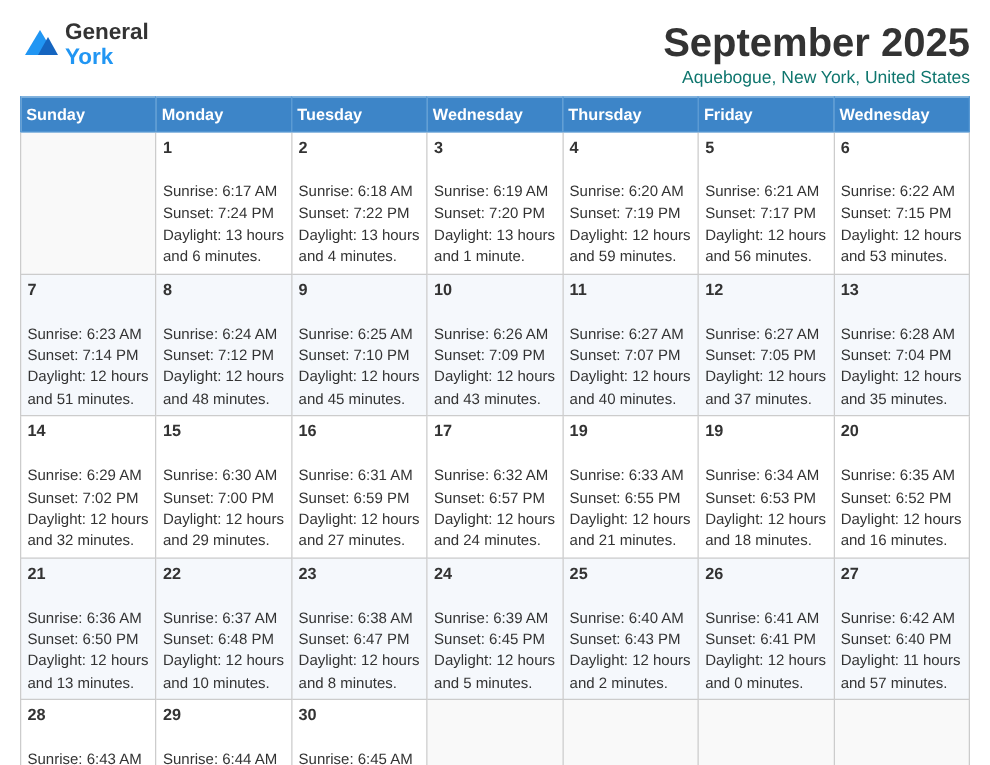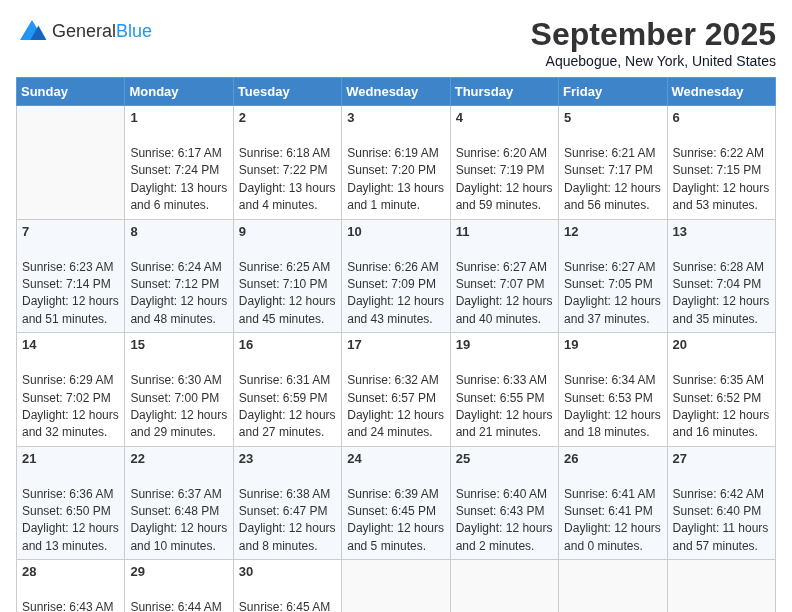--- a/index.html
+++ b/index.html
@@ -16,42 +16,43 @@
       align-items: flex-start;
       margin-bottom: 8px;
     }
     .logo {
       display: flex;
       align-items: center;
       gap: 4px;
     }
     .logo-text {
       display: flex;
+      flex-direction: column;
       font-size: 18px;
-      font-weight: normal;
+      font-weight: bold;
       line-height: 1.1;
     }
     .logo-general { color: #333; }
     .logo-blue { color: #2196f3; }
     .logo-icon {
       width: 32px;
       height: 32px;
     }
     .title-area {
       text-align: right;
     }
     .month-title {
       font-size: 32px;
       color: #333;
       font-weight: bold;
       text-align: right;
     }
     .subtitle {
       font-size: 14px;
-      color: #0f172a;
+      color: #0f766e;
     }
     .calendar {
       width: 100%;
       border-collapse: collapse;
       border: 1px solid #ccc;
     }
     .calendar th {
       background-color: #3d85c8;
       color: #fff;
       font-size: 13px;
@@ -93,21 +94,21 @@
 <body>
 
 <div class="header-area">
   <div class="logo">
     <svg class="logo-icon" viewBox="0 0 40 40">
       <polygon points="20,5 35,30 5,30" fill="#2196f3"></polygon>
       <polygon points="28,12 38,30 18,30" fill="#1565c0"></polygon>
     </svg>
     <div class="logo-text">
       <span class="logo-general">General</span>
-      <span class="logo-blue">Blue</span>
+      <span class="logo-blue">York</span>
     </div>
   </div>
   <div class="title-area">
     <div class="month-title">September 2025</div>
     <div class="subtitle">Aquebogue, New York, United States</div>
   </div>
 </div>
 
 <table class="calendar">
   <thead>

